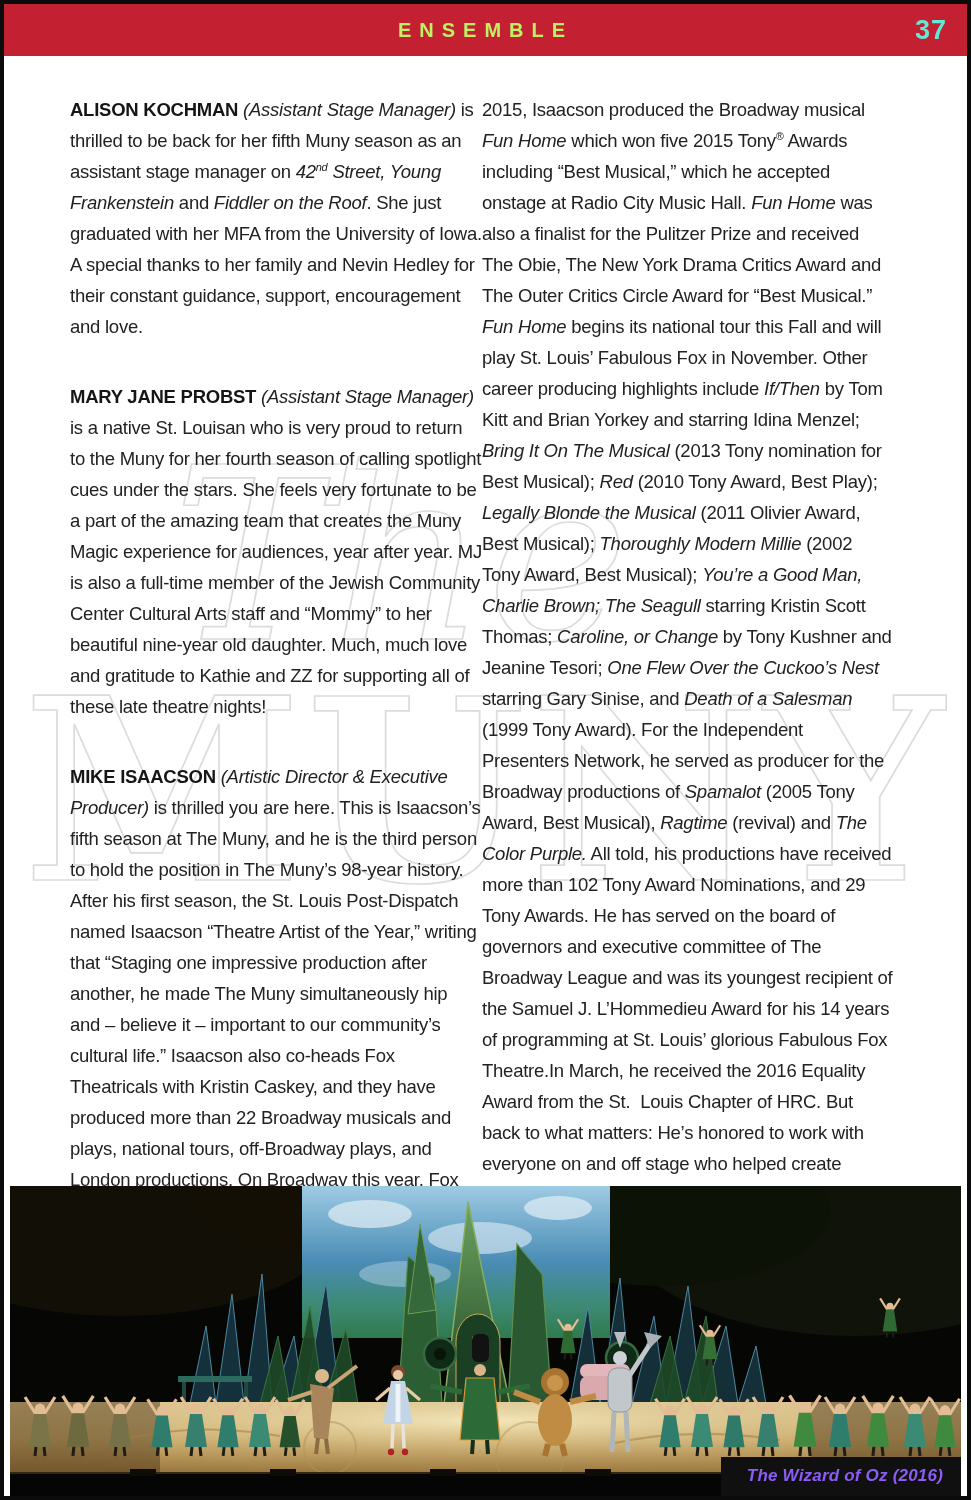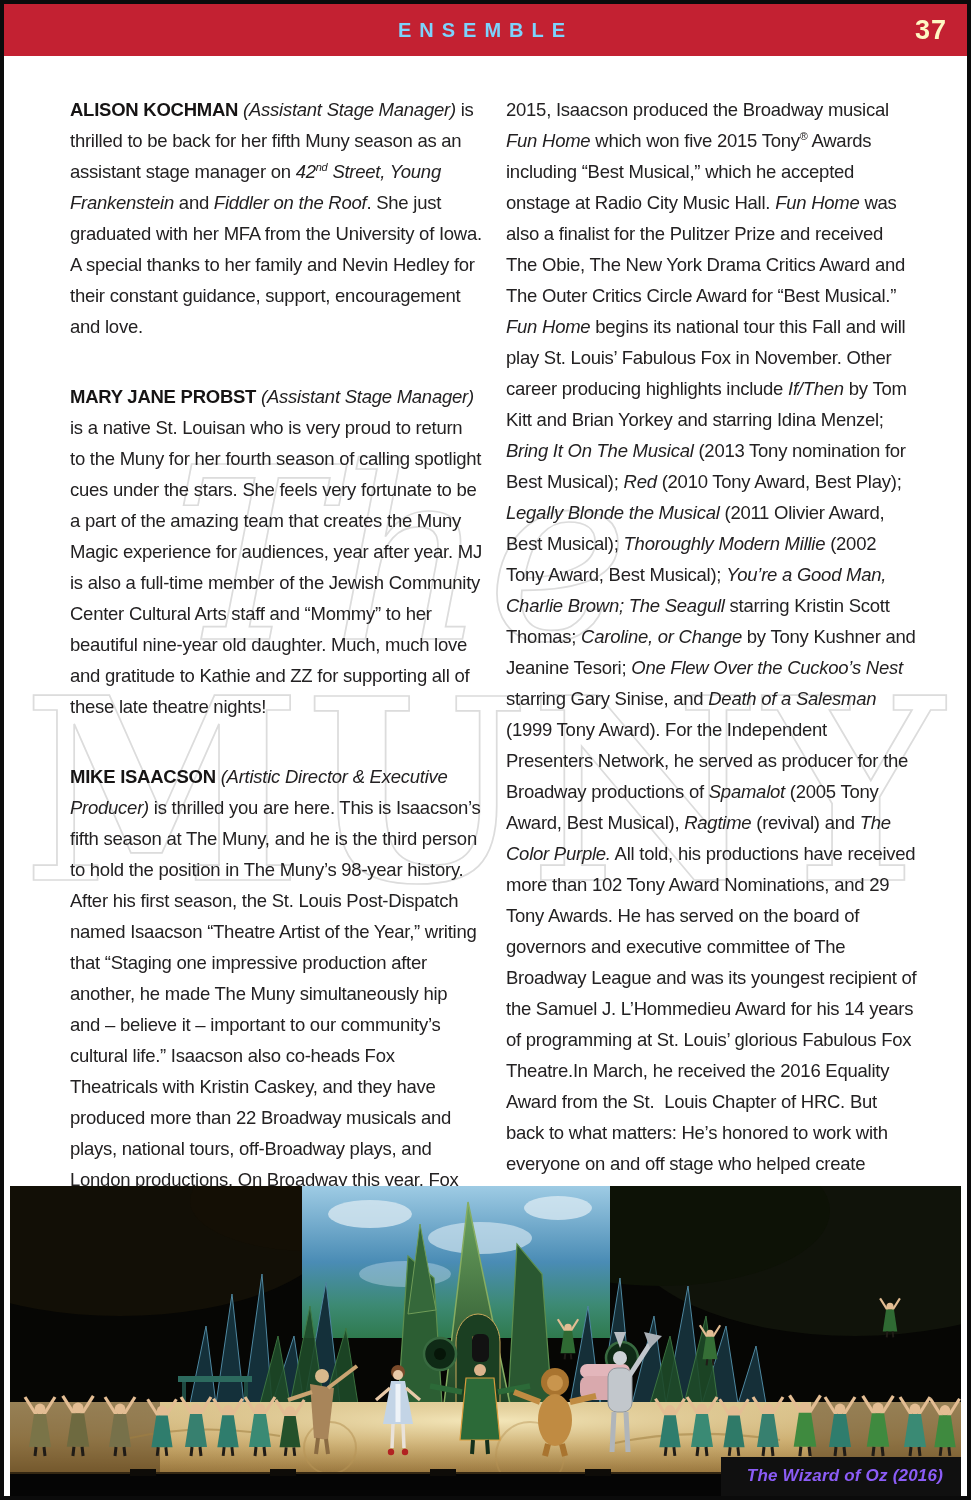--- a/index.html
+++ b/index.html
@@ -14,40 +14,40 @@
     font-family:"Liberation Sans", sans-serif;
   }
   
   .header{
     position:absolute;top:0;left:0;right:0;height:52px;
     background:#c32132;
   }
   .header-title{
     position:absolute;left:0;right:0;top:0;height:52px;
     display:flex;align-items:center;justify-content:center;
-    color:#7dd3fc;font-weight:bold;font-size:20px;letter-spacing:8px;
+    color:#bef264;font-weight:bold;font-size:20px;letter-spacing:8px;
   }
   .page-num{
     position:absolute;right:20px;top:0;height:52px;
     display:flex;align-items:center;
-    color:#fef9c3;font-weight:bold;font-size:27px;letter-spacing:1px;
+    color:#5eead4;font-weight:bold;font-size:27px;letter-spacing:1px;
   }
   
   .watermark{
     position:absolute;top:432px;left:0;width:100%;
     text-align:center;z-index:0;pointer-events:none;
     color:transparent;-webkit-text-stroke:1.7px #dcdcdc;
     font-family:"DejaVu Serif", serif;
   }
   .wm-line1{font-size:240px;line-height:240px;font-style:italic;margin-left:-170px;}
   .wm-line2{font-size:252px;line-height:250px;font-weight:bold;letter-spacing:4px;margin-top:-10px;}
   
   .columns{
     position:absolute;top:90px;left:66px;z-index:1;
-    display:flex;gap:24px;
+    display:flex;
   }
   .col{width:412px;}
   .col p{
     margin:0 0 39px 0;
     font-size:18.5px;line-height:31px;
     letter-spacing:-0.25px;
     color:#232122;
     text-align:left;
   }
   .col p b{font-weight:bold;color:#161414;}

